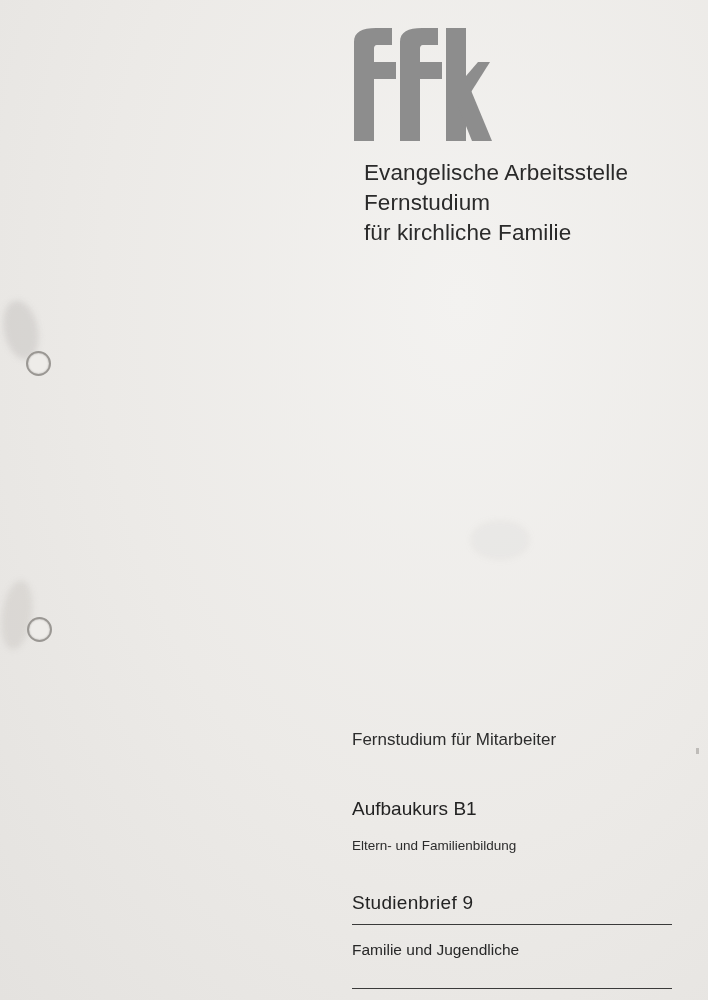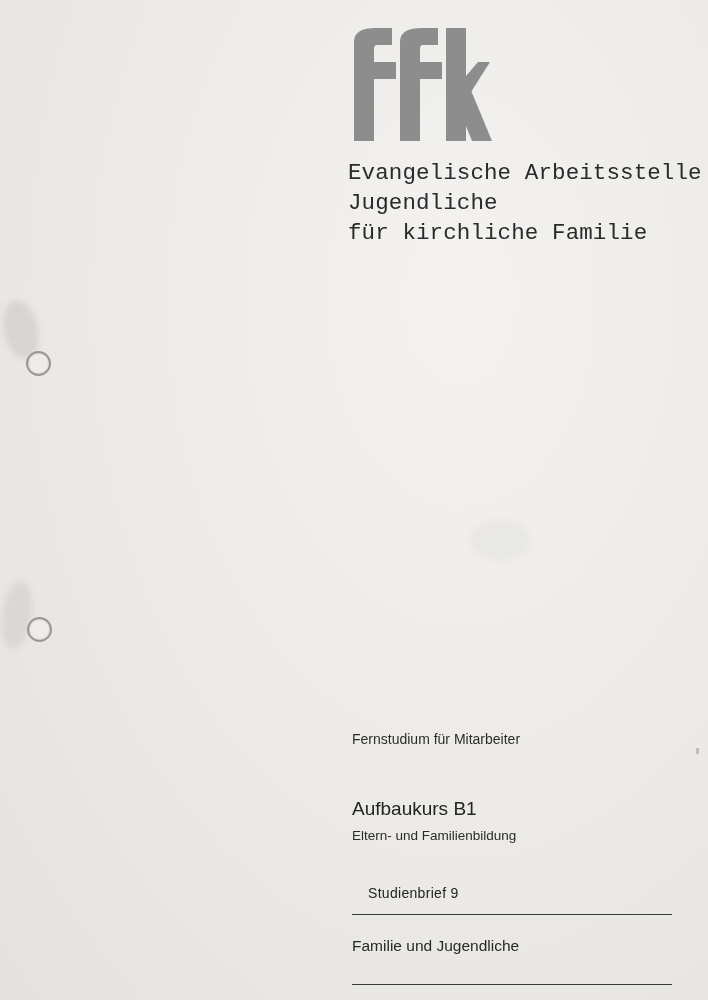--- a/index.html
+++ b/index.html
@@ -67,78 +67,76 @@
     left: 352px;
     top: 28px;
     width: 140px;
     height: 113px;
   }
   #logo svg { display: block; }
 
   
   #org {
     position: absolute;
-    left: 348px;
+    left: 364px;
     top: 158px;
     width: 330px;
-    font-family: Liberation Mono, monospace;
   }
   #org .line {
     font-size: 22.5px;
     line-height: 30px;
     letter-spacing: 0.1px;
     color: #2a2a2a;
     white-space: nowrap;
   }
 
   
   #lower {
     position: absolute;
     left: 352px;
     top: 730px;
     width: 320px;
   }
   #lower .small {
-    font-size: 14px;
+    font-size: 17px;
     line-height: 19px;
     color: #2c2c2c;
   }
   #course {
     margin-top: 22px;
   }
   #course .course-title {
     font-size: 19px;
     line-height: 24px;
     color: #232323;
     margin-top: 48px;
   }
   #course .course-sub {
     font-size: 13.5px;
     line-height: 19px;
     color: #2c2c2c;
-    margin-top: 5px;
+    margin-top: 15px;
   }
   #brief {
     margin-top: 36px;
   }
   #brief .brief-title {
-    font-size: 14px;
+    font-size: 19px;
     line-height: 24px;
     color: #232323;
     letter-spacing: 0.3px;
-    margin-left: 16px;
   }
   .rule {
     height: 1px;
     background: #3a3a3a;
     width: 320px;
     margin-top: 9px;
   }
   #topic {
-    margin-top: 20px;
+    margin-top: 14px;
   }
   #topic .topic-title {
     font-size: 15.5px;
     line-height: 21px;
     color: #272727;
   }
   #topic .rule {
     margin-top: 28px;
   }
 
@@ -183,21 +181,21 @@
 
         <path d="M138 34 L114 72 L114 48 L126 34 Z"></path>
 
         <path d="M118 60 L140 113 L120 113 L106 78 Z"></path>
       </g>
     </svg>
   </div>
 
   <div id="org">
     <div class="line">Evangelische Arbeitsstelle</div>
-    <div class="line">Jugendliche</div>
+    <div class="line">Fernstudium</div>
     <div class="line">für kirchliche Familie</div>
   </div>
 
   <div id="lower">
 
     <div>
       <div class="small">Fernstudium für Mitarbeiter</div>
     </div>
 
     <div id="course">

